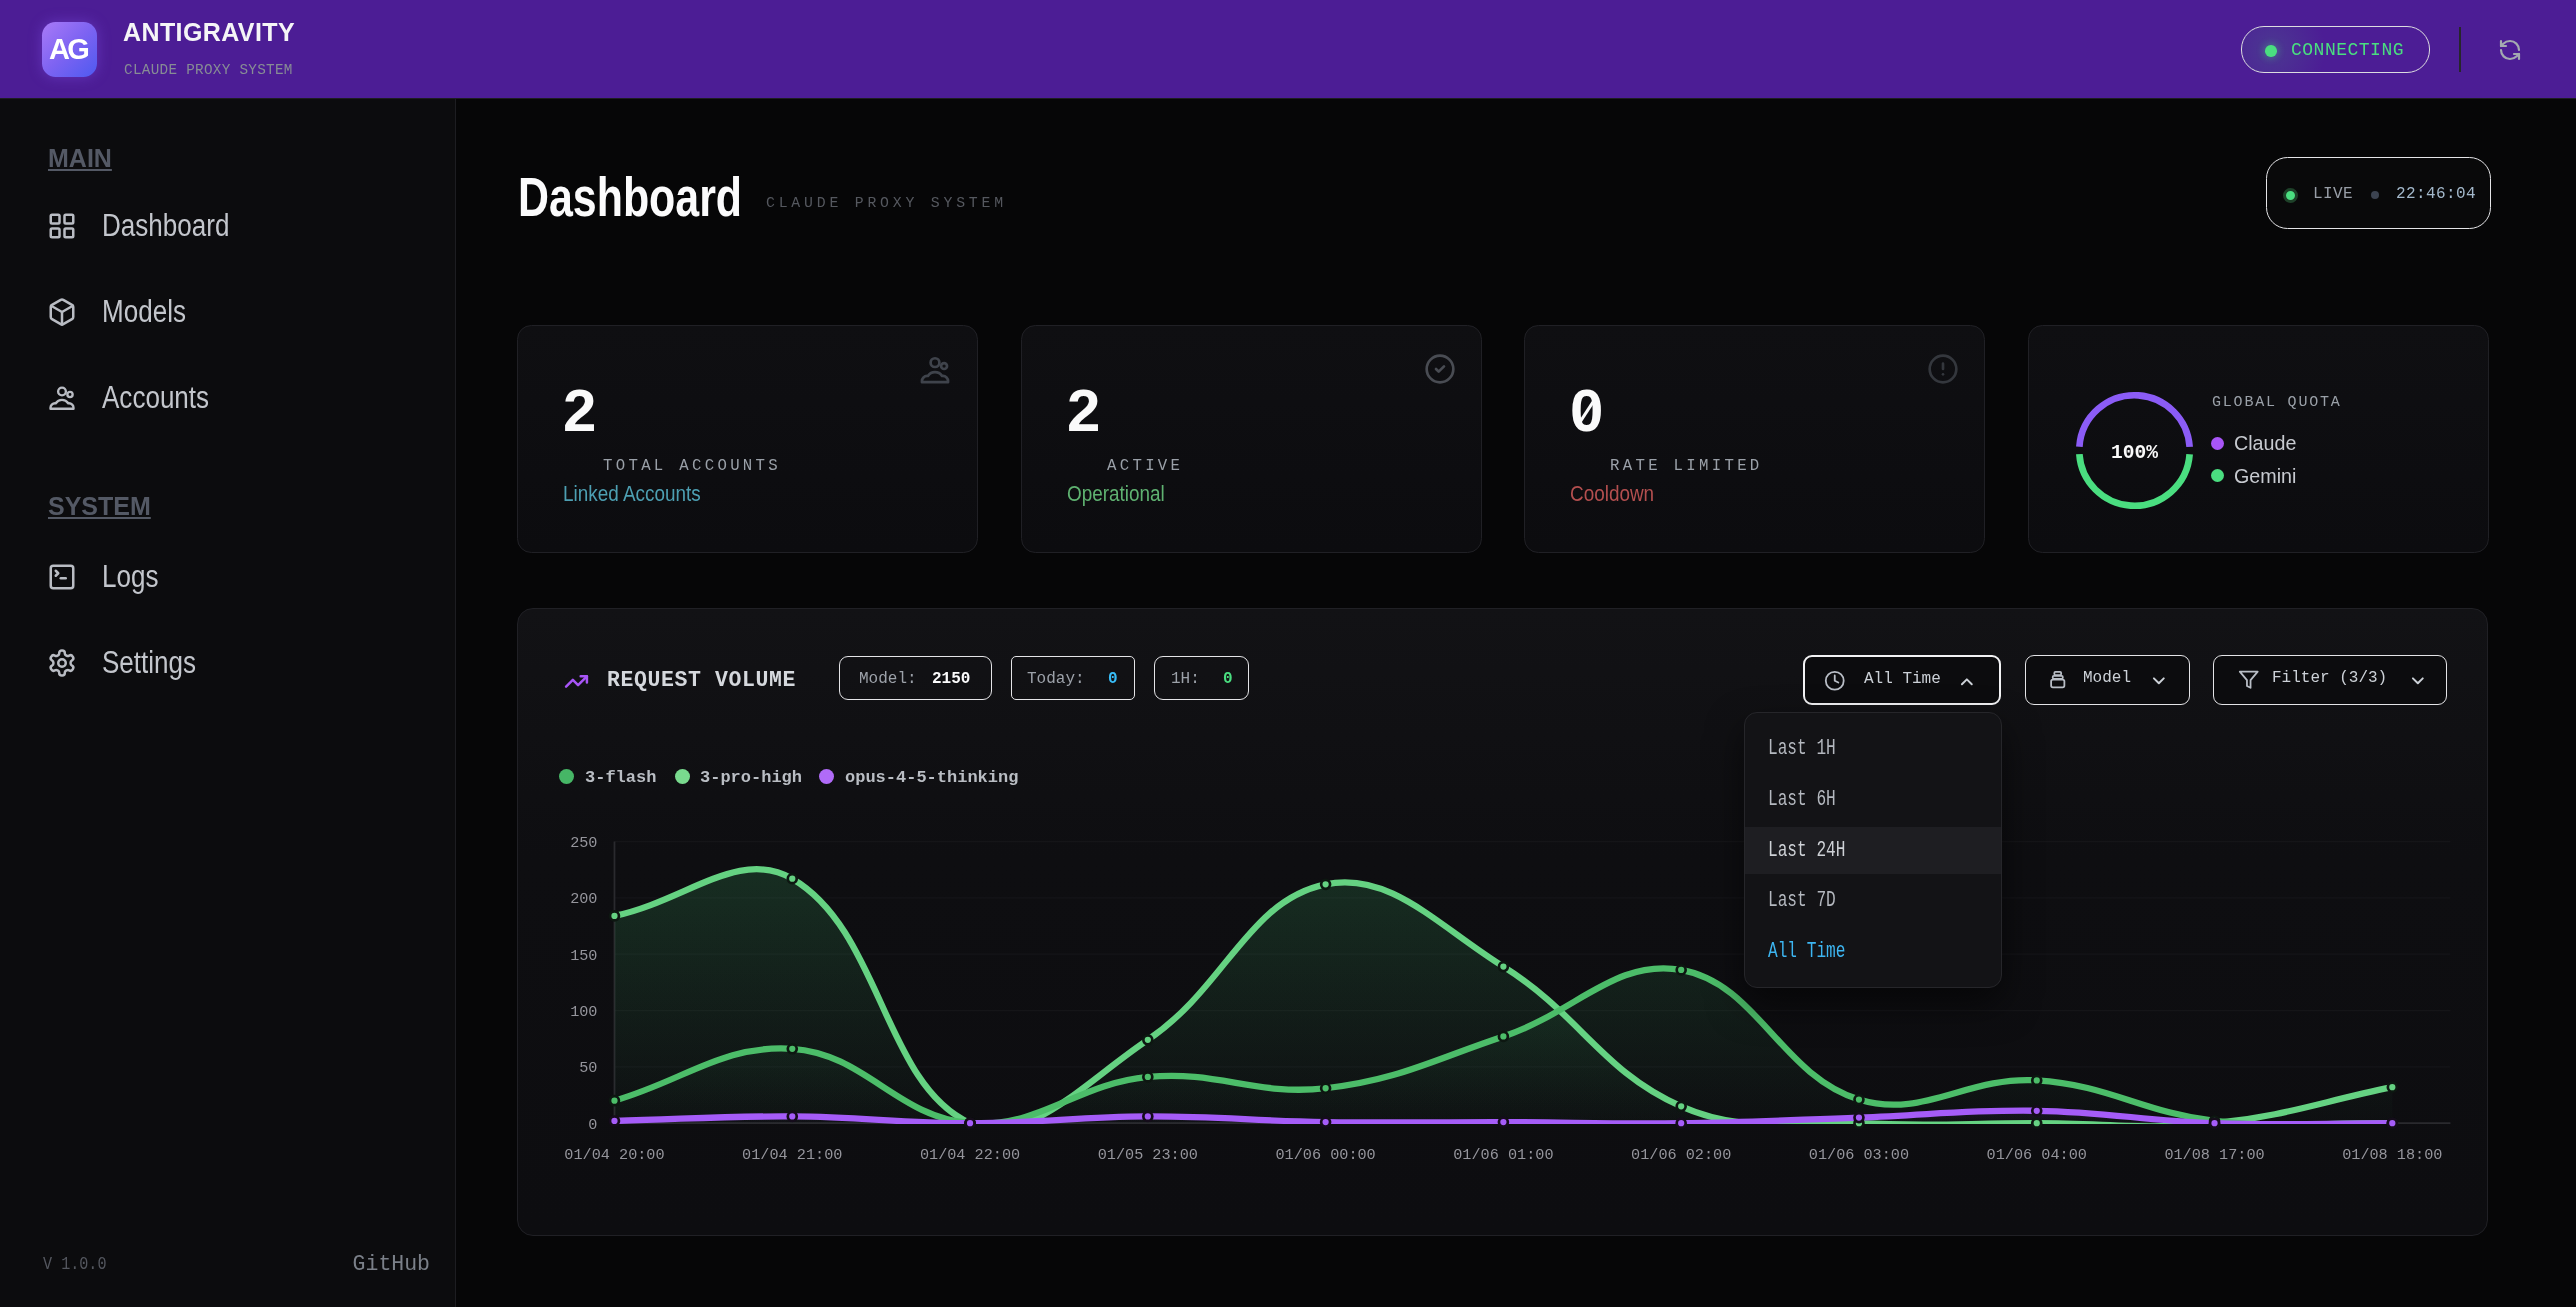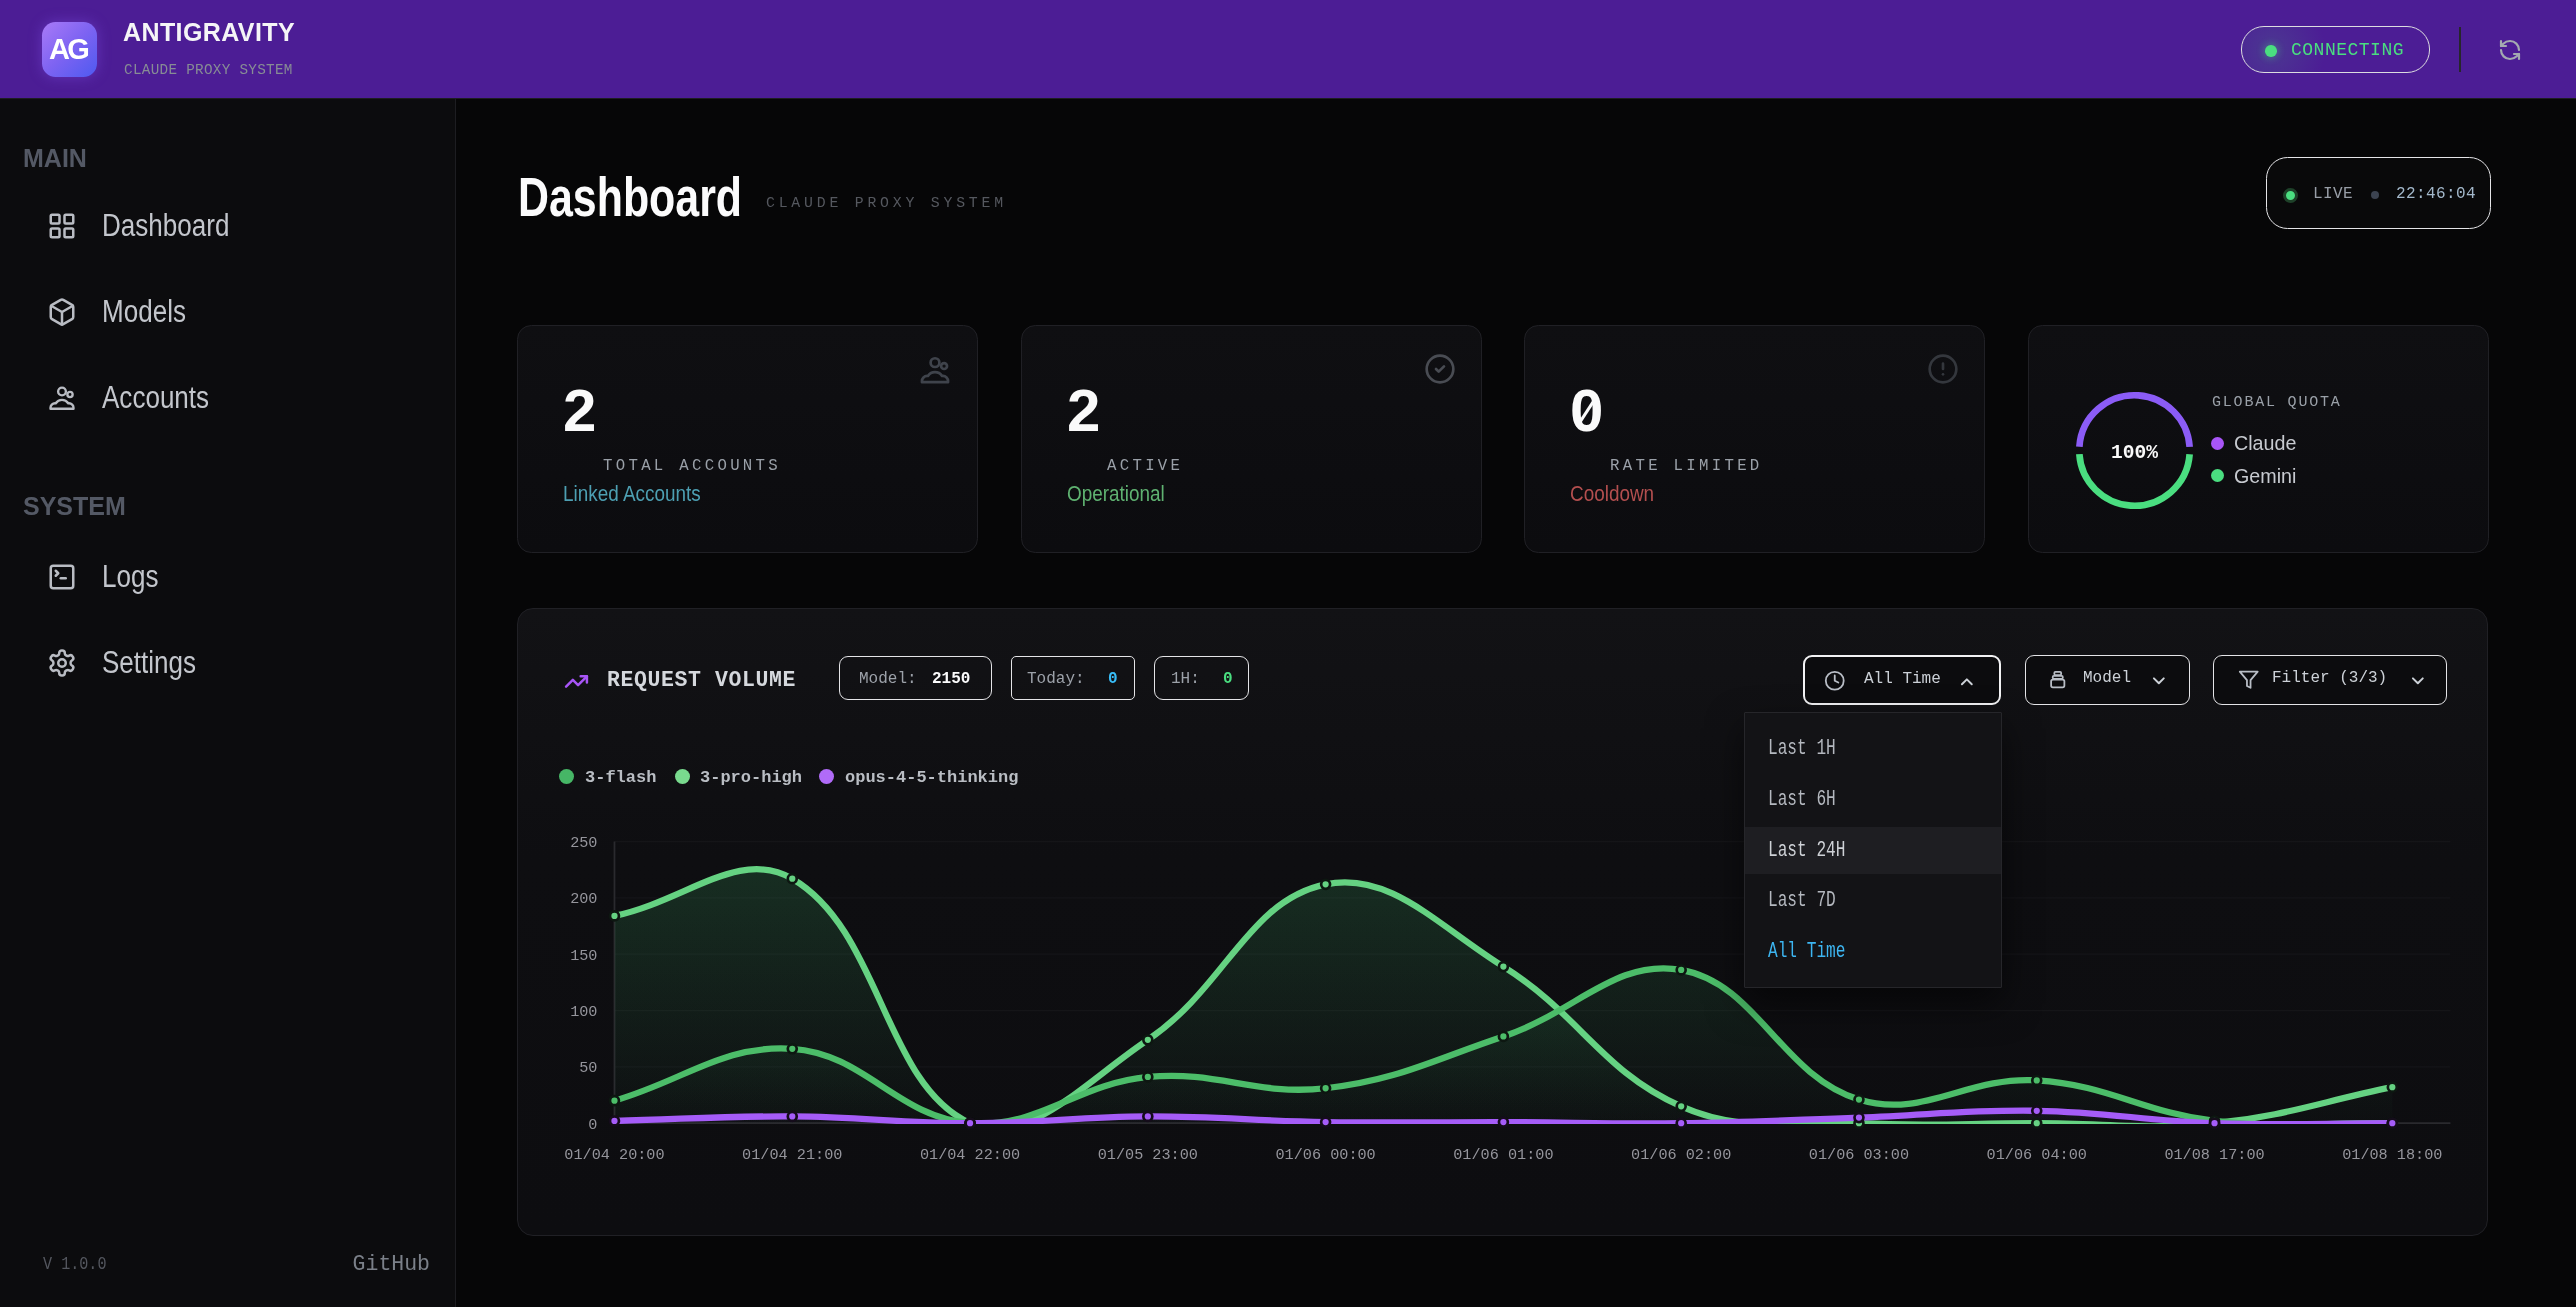--- a/index.html
+++ b/index.html
@@ -21,21 +21,21 @@
 #conn-pill { position:absolute; left:2241px; top:26px; width:189px; height:47px;
   border:1.8px solid #dcdce0; border-radius:23px; background:radial-gradient(circle at 29.5px 23px, rgba(74,222,128,.14), rgba(0,0,0,0) 34%); }
 #conn-dot { position:absolute; left:23px; top:18px; width:11.6px; height:11.6px; border-radius:50%;
   background:#4ade80; box-shadow:0 0 7.2px 1.8px rgba(74,222,128,.3); }
 #conn-txt { position:absolute; left:49px; top:12.5px; color:#4ade80; font-size:18px;
   letter-spacing:0.5px; font-family:"Liberation Mono", monospace; }
 #hdr-div { position:absolute; left:2459px; top:27px; width:1.8px; height:45px; background:#27272b; }
 
 #sidebar { position:absolute; left:0; top:99px; width:456px; height:1208px;
   background:#0c0c0e; border-right:0.9px solid #1d1d21; z-index:20; }
-.sec-label { position:absolute; left:23px; color:#545965; font-weight:bold; font-size:25px; letter-spacing:0px; }
+.sec-label { position:absolute; left:48px; color:#545965; font-weight:bold; font-size:25px; letter-spacing:0px;text-decoration:underline; }
 .nav-item { position:absolute; left:0; width:456px; height:57px; color:#c3c6cc; font-size:31px; }
 .nav-item .txt { position:absolute; left:102px; top:50%; transform:translateY(-50%) scaleX(.84); transform-origin:0 50%; }
 .nav-item svg { position:absolute; left:47px; top:50%; transform:translateY(-50%); }
 #side-footer-l { position:absolute; left:43px; top:1155px; color:#54575f; font-size:18px; transform:scaleX(.84); transform-origin:0 0; font-family:"Liberation Mono", monospace; }
 #side-footer-r { position:absolute; right:25px; top:1153px; color:#7b8089; font-size:21.5px; font-family:"Liberation Mono", monospace; }
 
 #h1 { position:absolute; left:518px; top:165px; color:#fbfbfc; font-size:55px; font-weight:bold; transform:scaleX(.78); transform-origin:0 0; }
 #h1sub { position:absolute; left:766px; top:195px; color:#55585f; font-size:14.8px; letter-spacing:3.8px; font-family:"Liberation Mono", monospace; }
 #live-pill { position:absolute; left:2266px; top:157px; width:225px; height:72px;
   border:1.8px solid #e4e4e7; border-radius:21.5px; background:#09090a; }
@@ -318,21 +318,21 @@
       <circle cx="1283.4" cy="1248.4" r="5"></circle>
       <circle cx="1482.2" cy="1254.7" r="5"></circle>
       <circle cx="1681" cy="1254.7" r="5"></circle>
       <circle cx="1879.8" cy="1256" r="5"></circle>
       <circle cx="2078.6" cy="1249.7" r="5"></circle>
       <circle cx="2277.4" cy="1242.1" r="5"></circle>
       <circle cx="2476.2" cy="1256" r="5"></circle>
       <circle cx="2675" cy="1256" r="5"></circle>
     </g>
 </svg>
-<div id="dropdown" style="position:absolute;left:1744px;top:712px;width:258px;height:276px;background:#131316;border:0.9px solid #26262a;border-radius:1px;box-shadow:0 16px 36px rgba(0,0,0,.55);z-index:40;font-family:'Liberation Mono',monospace;font-size:18px;">
+<div id="dropdown" style="position:absolute;left:1744px;top:712px;width:258px;height:276px;background:#131316;border:0.9px solid #26262a;border-radius:13px;box-shadow:0 16px 36px rgba(0,0,0,.55);z-index:40;font-family:'Liberation Mono',monospace;font-size:18px;">
   <div style="position:absolute;left:0px;top:114px;width:100%;height:47px;background:#1e1e22"></div>
   <div style="position:absolute;left:23px;top:23px;color:#b4b8bf;font-size:21.5px;transform:scaleX(.75);transform-origin:0 0">Last 1H</div>
   <div style="position:absolute;left:23px;top:74px;color:#b4b8bf;font-size:21.5px;transform:scaleX(.75);transform-origin:0 0">Last 6H</div>
   <div style="position:absolute;left:23px;top:125px;color:#ced1d6;font-size:21.5px;transform:scaleX(.75);transform-origin:0 0">Last 24H</div>
   <div style="position:absolute;left:23px;top:175px;color:#b4b8bf;font-size:21.5px;transform:scaleX(.75);transform-origin:0 0">Last 7D</div>
   <div style="position:absolute;left:23px;top:226px;color:#3db6f2;font-size:21.5px;transform:scaleX(.75);transform-origin:0 0">All Time</div>
 </div>
 
 
 </body></html>

